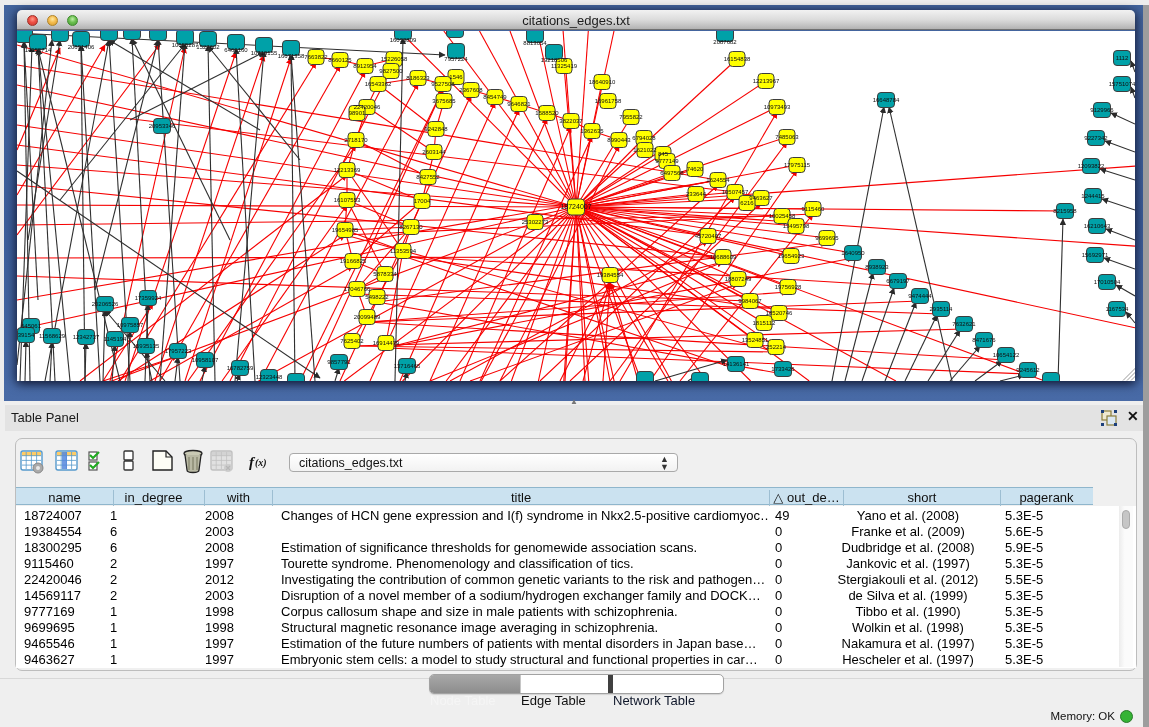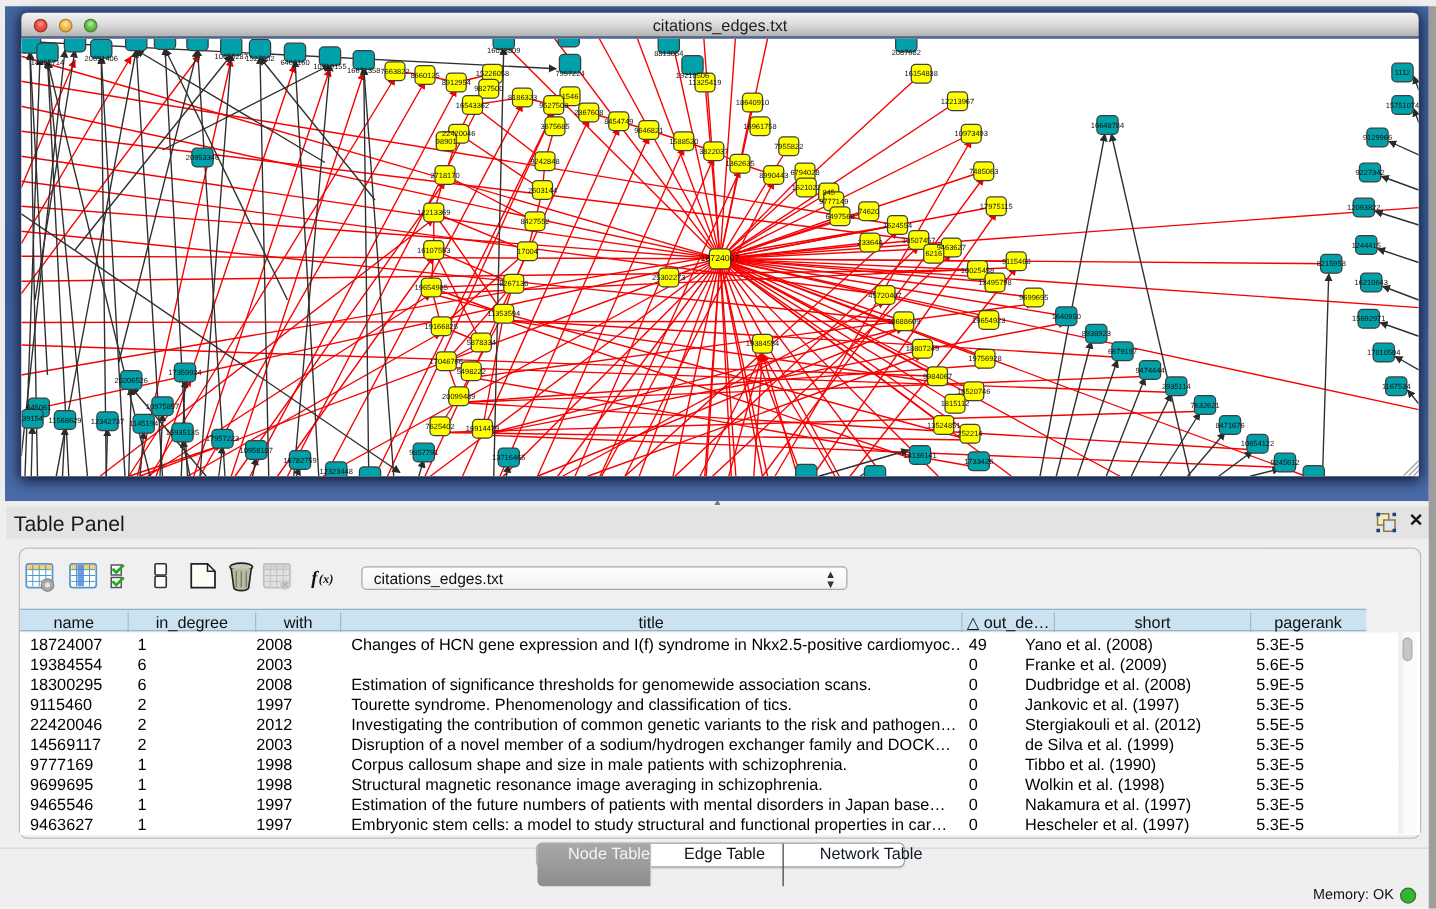--- a/index.html
+++ b/index.html
@@ -8,42 +8,42 @@
 #win{position:absolute;left:13px;top:5px;width:1118px;height:371px;border-radius:5px 5px 0 0;box-shadow:0 4px 10px rgba(0,0,20,.55),4px 0 8px rgba(0,0,20,.25),-4px 0 8px rgba(0,0,20,.25)}
 #titlebar{position:absolute;left:0;top:0;width:100%;height:20px;border-radius:5px 5px 0 0;background:linear-gradient(180deg,#f2f2f2 0%,#dcdcdc 50%,#c2c2c2 82%,#b2b2b2 100%);border-bottom:1px solid #707070}
 #title{position:absolute;width:100%;text-align:center;top:3px;font-size:13px;color:#1c1c1c}
 .tl{position:absolute;top:5px;width:11px;height:11px;border-radius:50%}
 #tl1{left:10px;background:radial-gradient(circle at 50% 35%,#ff9a8a 0%,#ee5044 45%,#c63a30 100%);border:1px solid #a03028}
 #tl2{left:30px;background:radial-gradient(circle at 50% 35%,#ffe9a0 0%,#f5bd4f 45%,#d59b2f 100%);border:1px solid #b08326}
 #tl3{left:50px;background:radial-gradient(circle at 50% 35%,#c0eeaa 0%,#6bc04f 45%,#4a9a35 100%);border:1px solid #3f8a2e}
 #canvas{position:absolute;left:0;top:21px;width:1118px;height:350px;background:#fff;overflow:hidden}
 #tablepanel{position:absolute;left:0;top:401px;width:1143px;height:326px;background:#efefef}
 #tphead{position:absolute;left:5px;top:4px;width:1138px;height:26px;background:#e3e3e3}
-#tphead span{position:absolute;left:6px;top:5px;font-size:17px;color:#1a1a1a}
+#tphead span{position:absolute;left:6px;top:5px;font-size:13px;color:#1a1a1a}
 #floatico{position:absolute;left:1096px;top:5px;width:16px;height:16px}
 #closex{position:absolute;left:1122px;top:3px;font-size:14px;font-weight:bold;color:#111}
 #tcontainer{position:absolute;left:15px;top:37px;width:1122px;height:233px;background:#f0f0f0;border:1px solid #bdbdbd;border-radius:7px}
 #dropdown{position:absolute;left:289px;top:52px;width:389px;height:19px;background:linear-gradient(180deg,#ffffff,#f2f2f2);border:1px solid #a9a9a9;border-radius:4px}
 #dropdown span{position:absolute;left:9px;top:2px;font-size:12.5px;color:#111}
 #ddarrows{position:absolute;right:8px;top:1px;font-size:9px;color:#333;line-height:8px}
 #thead{position:absolute;left:16px;top:86px;width:1077px;height:18px;background:#cbe2f0;border-top:1px solid #8fb6cc;border-bottom:1px solid #8fb6cc}
 #thead .hc{position:absolute;top:1.5px;font-size:13px;color:#101010;text-align:center;border-right:1px solid #9dbed2;height:16px}
 #tbody{position:absolute;left:16px;top:105px;width:1120px;height:162px;background:#fff;overflow:hidden}
 .tr{position:absolute;left:0;width:1120px;height:16px;font-size:13px;color:#000;white-space:nowrap}
 .tr span{position:absolute;top:1.5px;display:block;overflow:hidden}
 .c1{left:8px;width:84px}.c2{left:94px;width:60px}.c3{left:189px;width:60px}
 .c4{left:265px;width:487px}.c5{left:759px;width:60px}
-.c6{left:804px;width:176px;text-align:left}.c7{left:989px;width:80px}
+.c6{left:804px;width:176px;text-align:center}.c7{left:989px;width:80px}
 #vsb{position:absolute;left:1119px;top:105px;width:14px;height:161px;background:linear-gradient(90deg,#ececec,#fbfbfb 40%,#fbfbfb)}
 #vsbthumb{position:absolute;left:3px;top:4px;width:8px;height:19px;border-radius:4px;background:#c6c6c6;border:1px solid #ababab}
 #segs{position:absolute;left:429px;top:273px;width:295px;height:20px;border:1px solid #a2a2a2;border-radius:5px;background:#fff;box-shadow:0 1px 1px rgba(0,0,0,.12)}
-.seg{position:absolute;top:0;height:34px;font-size:13px;text-align:right;padding-top:0}
+.seg{position:absolute;top:0;height:18px;font-size:13px;text-align:left;padding-top:18px}
 #seg1{left:0;width:90px;background:linear-gradient(180deg,#a8a8a8,#8d8d8d);color:#f5f5f5;border-radius:4px 0 0 4px}
 #seg2{left:90px;width:92px;color:#111;border-left:1px solid #c6c6c6}
-#seg3{left:196px;width:112px;color:#0f172a;border-left:1px solid #404040}
+#seg3{left:178px;width:112px;color:#0f172a;border-left:5px solid #404040}
 #memok{position:absolute;right:28px;bottom:5px;font-size:11.5px;color:#111}
 #memdot{position:absolute;right:10px;bottom:4px;width:13px;height:13px;border-radius:50%;background:#35b335;border:1px solid #2a7a2a}
 #rightstrip{position:absolute;left:1143px;top:5px;width:6px;height:722px;background:#9d9d9d}
 #hline{position:absolute;left:0;top:277px;width:1143px;height:1px;background:#d8d8d8}
 #splitter{position:absolute;left:570px;top:397px;color:#777;font-size:8px;z-index:9}
 </style></head><body>
 <div id="app">
  <div id="net">
   <div id="win">
    <div id="titlebar">
@@ -638,21 +638,21 @@
           <path d="M226,65.0 l4,4 m0,-4 l-4,4" stroke="#888" stroke-width="1.2" fill="none"></path>
         </g>
 <text x="249" y="66.0" font-family="Liberation Serif, serif" font-style="italic" font-weight="bold" font-size="15" fill="#111">f</text>
 <text x="255" y="65.0" font-family="Liberation Serif, serif" font-style="italic" font-weight="bold" font-size="10" fill="#111">(x)</text>
 </svg>
   <div id="dropdown">
         <span>citations_edges.txt</span>
         <div id="ddarrows">▲<br>▼</div>
       </div>
   <div id="thead">
-    <div class="hc" style="left:0;width:87px">name</div>
+    <div class="hc" style="left:0;width:98px">name</div>
     <div class="hc" style="left:87px;width:102px">in_degree</div>
     <div class="hc" style="left:189px;width:68px">with</div>
     <div class="hc" style="left:257px;width:497px">title</div>
     <div class="hc" style="left:754px;width:74px">△ out_de…</div>
     <div class="hc" style="left:828px;width:157px">short</div>
     <div class="hc" style="left:985px;width:91px;border-right:none">pagerank</div>
   </div>
   <div id="tbody">
 <div class="tr" style="top:0px">
           <span class="c1">18724007</span>

